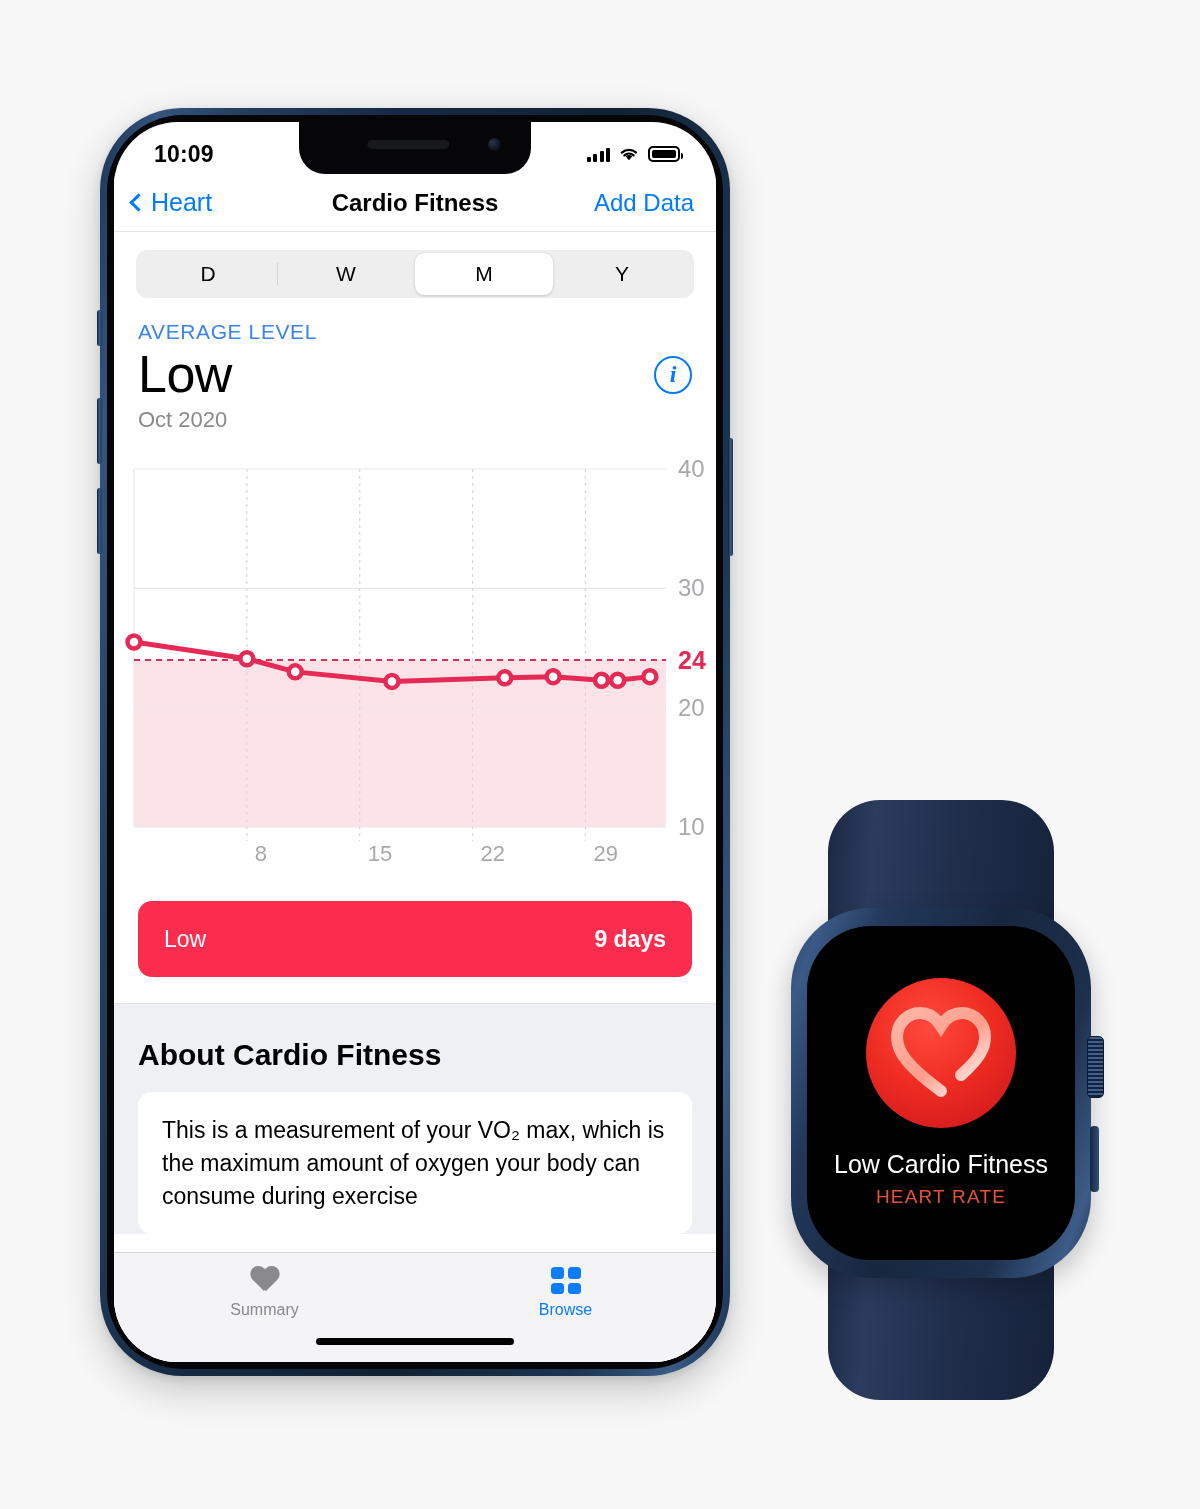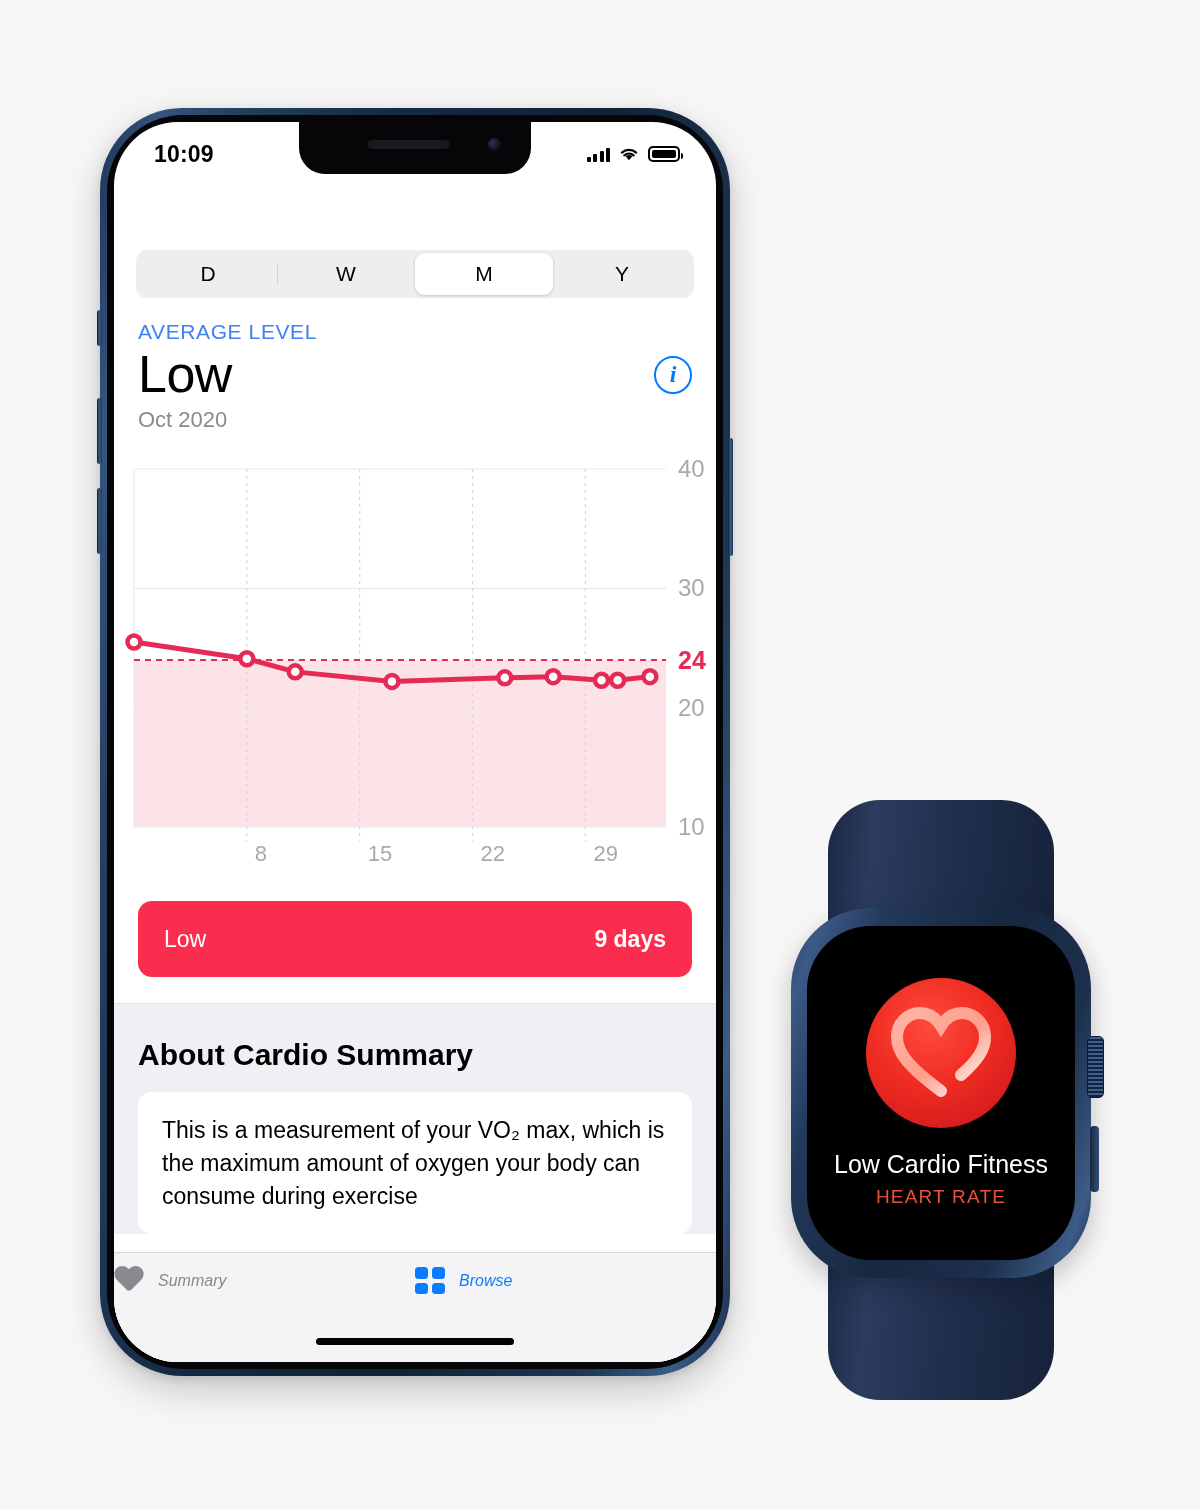--- a/index.html
+++ b/index.html
@@ -130,21 +130,21 @@
   .about h2 { font-size:30px; color:#000; }
   .about-card { margin-top:20px; background:#fff; border-radius:14px; padding: 22px 24px; }
   .about-card p { font-size:23px; line-height:1.42; color:#000; }
 
   
   .tabbar {
     position:absolute; left:0; right:0; bottom:0; height:110px;
     background:#f4f4f6; border-top:1px solid #d6d6da;
     display:flex; align-items:flex-start; padding-top:14px; z-index:7;
   }
-  .tab { flex:1; display:flex; align-items:center; gap:14px;font-style:italic; }
+  .tab { flex:1; display:flex; flex-direction:column; align-items:center; gap:7px; }
   .tab .label { font-size:16px; }
   .tab.inactive .label { color:#8a8a8e; }
   .tab.active .label { color:#0a7cff; }
   .heart-ico { width:30px; height:27px; position:relative; }
   .heart-ico::before, .heart-ico::after {
     content:""; position:absolute; top:0; width:16px; height:24px;
     background:#8a8a8e; border-radius:16px 16px 0 0;
   }
   .heart-ico::before { left:14px; transform: rotate(-45deg); transform-origin: 0 100%; }
   .heart-ico::after  { left:0px;  transform: rotate(45deg);  transform-origin: 100% 100%; }
@@ -226,20 +226,28 @@
             <path d="M11 14.2 L7.6 10.3 a5.3 5.3 0 0 1 6.8 0 Z" fill="#000"></path>
             <path d="M3.9 6.6 a10.6 10.6 0 0 1 14.2 0" stroke="#000" stroke-width="2.3" fill="none" stroke-linecap="round"></path>
             <path d="M6.4 9.4 a7 7 0 0 1 9.2 0" stroke="#000" stroke-width="2.3" fill="none" stroke-linecap="round"></path>
           </svg>
           <span class="batt">
               <b></b>
             </span>
         </div>
       </div>
 
+      <div class="navbar">
+        <div class="nav-back">
+          <span class="chev"></span>
+          <span>Heart</span>
+        </div>
+        <div class="nav-title">Cardio Fitness</div>
+        <div class="nav-action">Add Data</div>
+      </div>
 
       <div class="content">
 
         <div class="segmented">
           <div class="seg">
             <span>D</span>
           </div>
           <div class="seg">
             <span class="seg-div"></span>
             <span>W</span>
@@ -298,21 +306,21 @@
 
         <div class="level-banner" id="level-banner" style="background: rgb(251, 45, 78);">
           <span class="lvl">Low</span>
           <span class="days">9 days</span>
         </div>
 
 
         <div class="section-sep"></div>
 
         <div class="about">
-          <h2>About Cardio Summary</h2>
+          <h2>About Cardio Fitness</h2>
           <div class="about-card">
             <p>This is a measurement of your VO₂ max, which is the maximum amount of oxygen your body can consume during exercise</p>
           </div>
         </div>
 
       </div>
 
       <div class="tabbar">
         <div class="tab inactive">
           <span class="heart-ico"></span>

